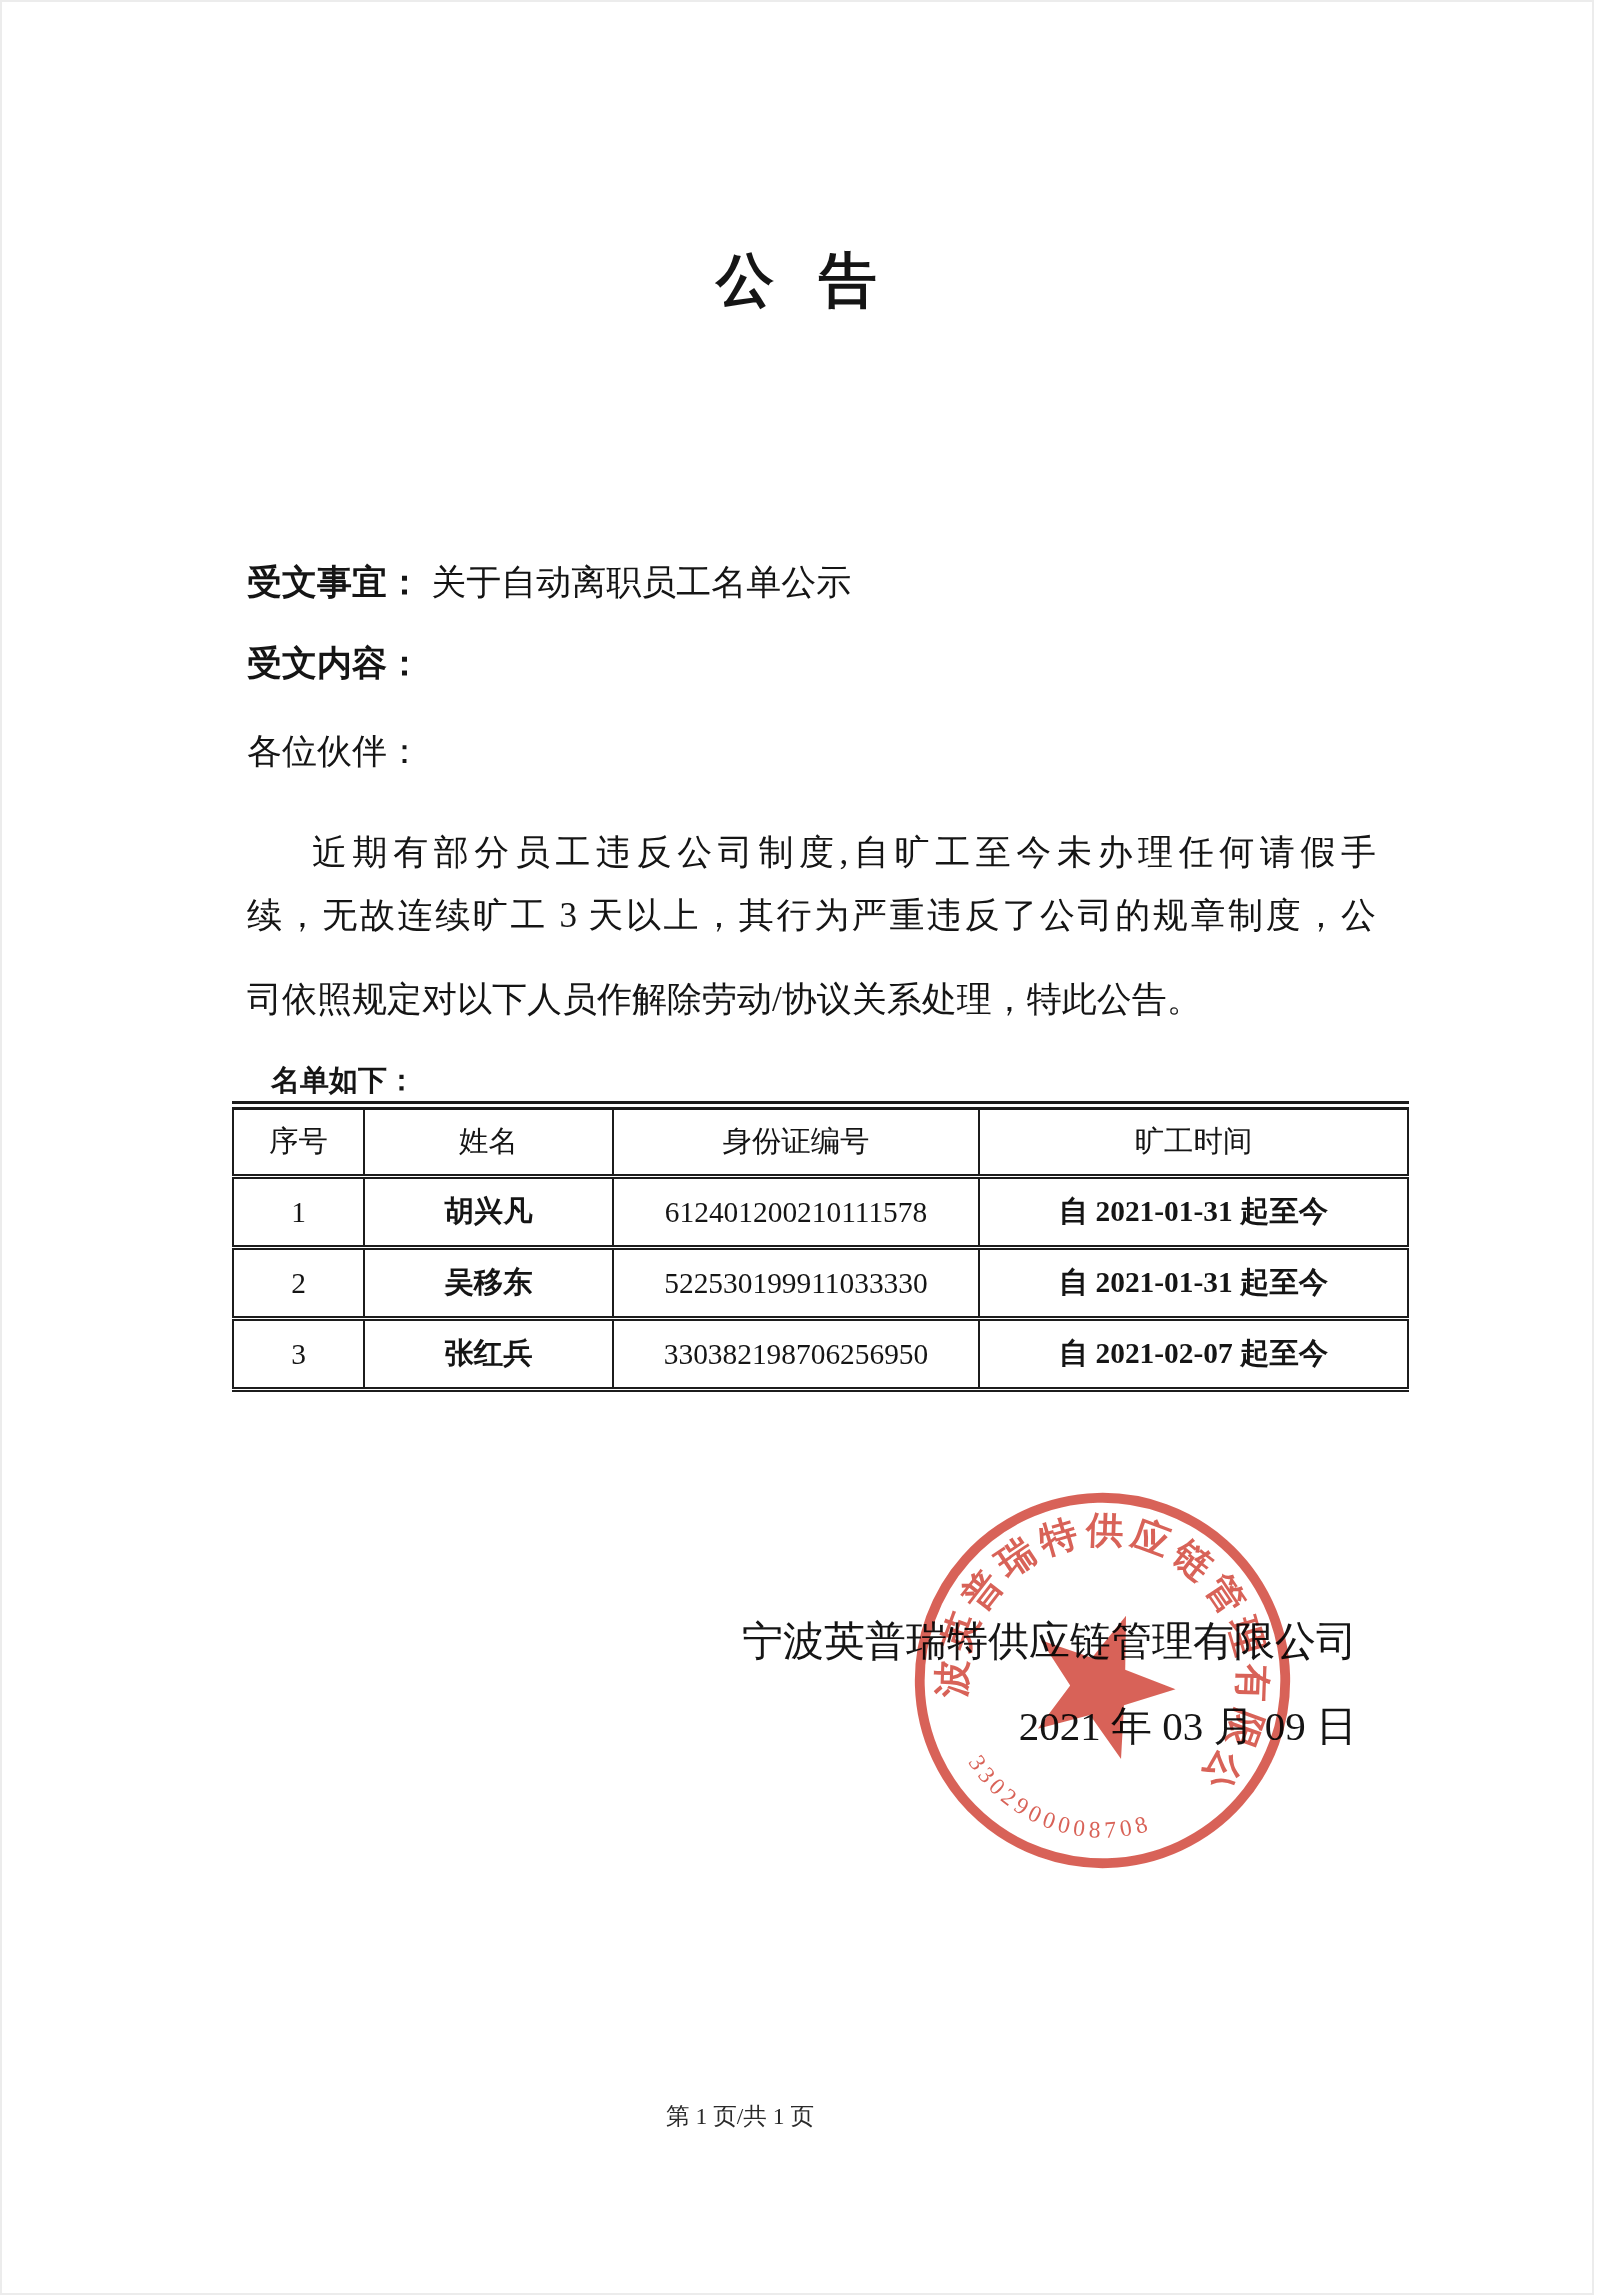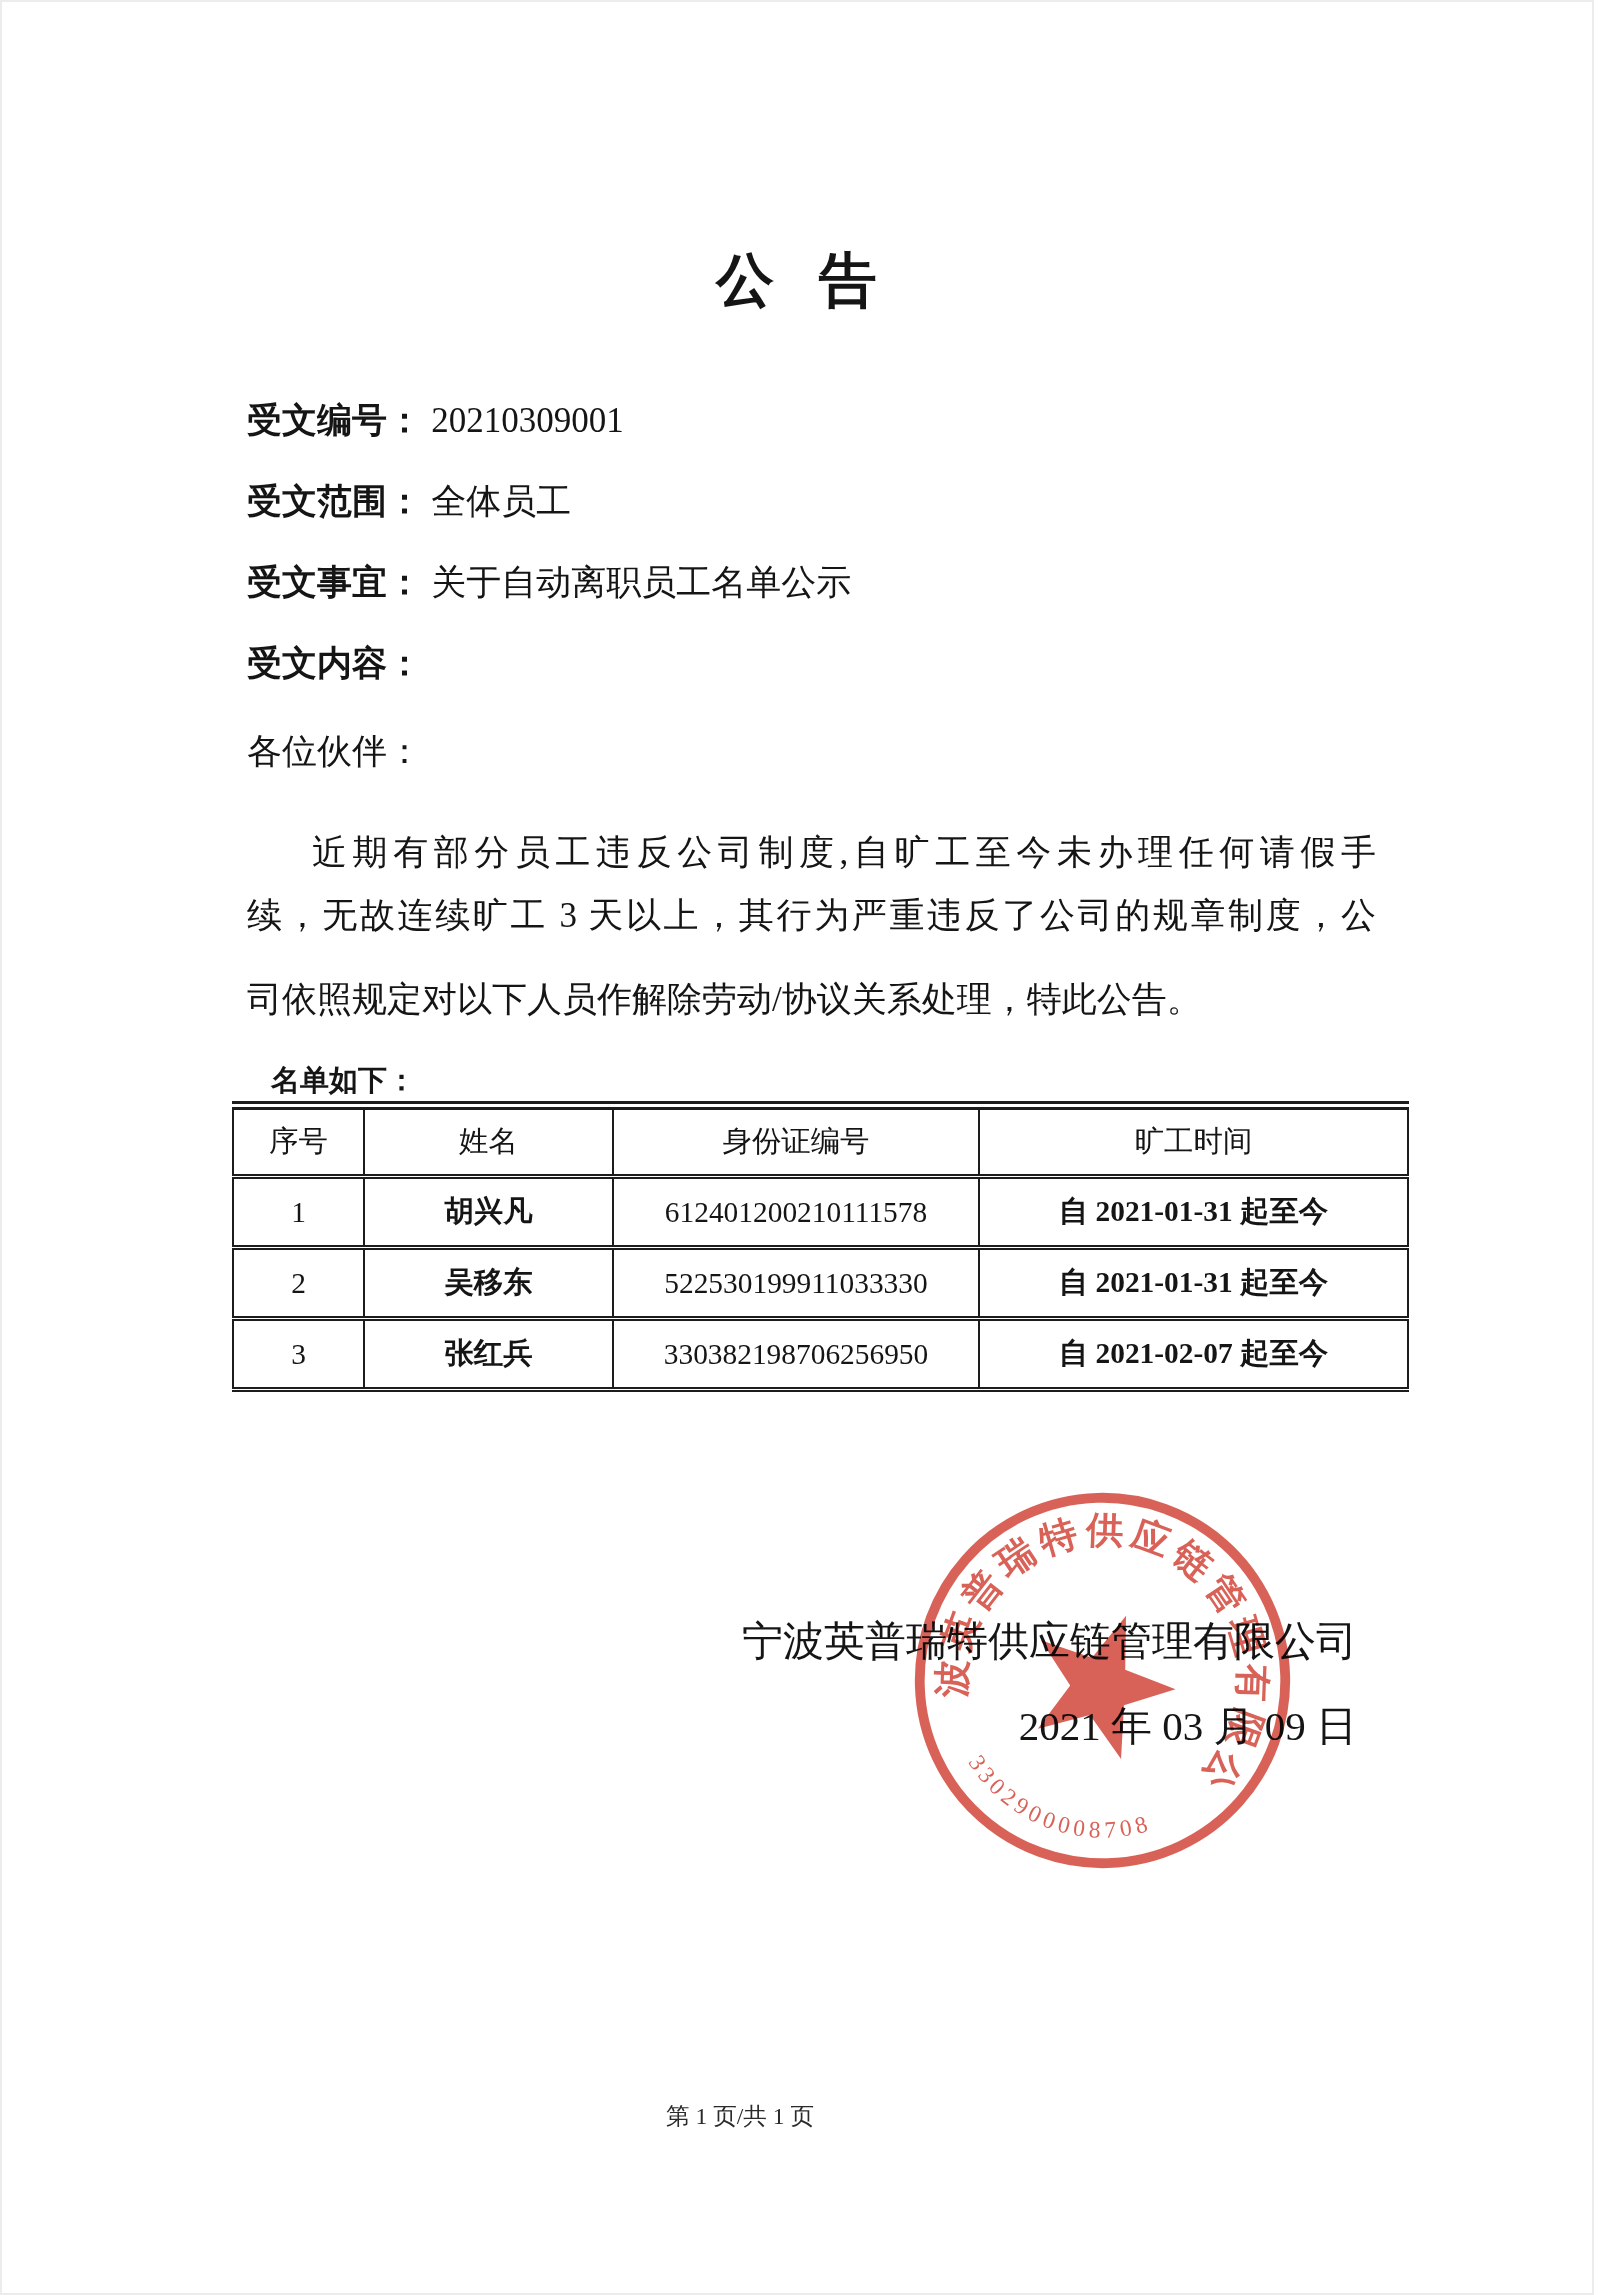--- a/index.html
+++ b/index.html
@@ -108,26 +108,20 @@
     margin-left: 6px;
   }
 </style>
 </head>
 <body>
 
 <div class="page">
 
   <h1 class="abs doc-title">公 告</h1>
 
-  <div class="abs meta-row r0">
-    <span class="lbl">受文编号：</span><span class="val">20210309001</span>
-  </div>
-  <div class="abs meta-row r1">
-    <span class="lbl">受文范围：</span><span class="val">全体员工</span>
-  </div>
   <div class="abs meta-row r2">
     <span class="lbl">受文事宜：</span><span class="val">关于自动离职员工名单公示</span>
   </div>
   <div class="abs meta-row r3">
     <span class="lbl">受文内容：</span><span class="val"></span>
   </div>
 
   <div class="abs salutation">各位伙伴：</div>
 
   <div class="abs para-line l0 fill">近期有部分员工违反公司制度,自旷工至今未办理任何请假手</div>

